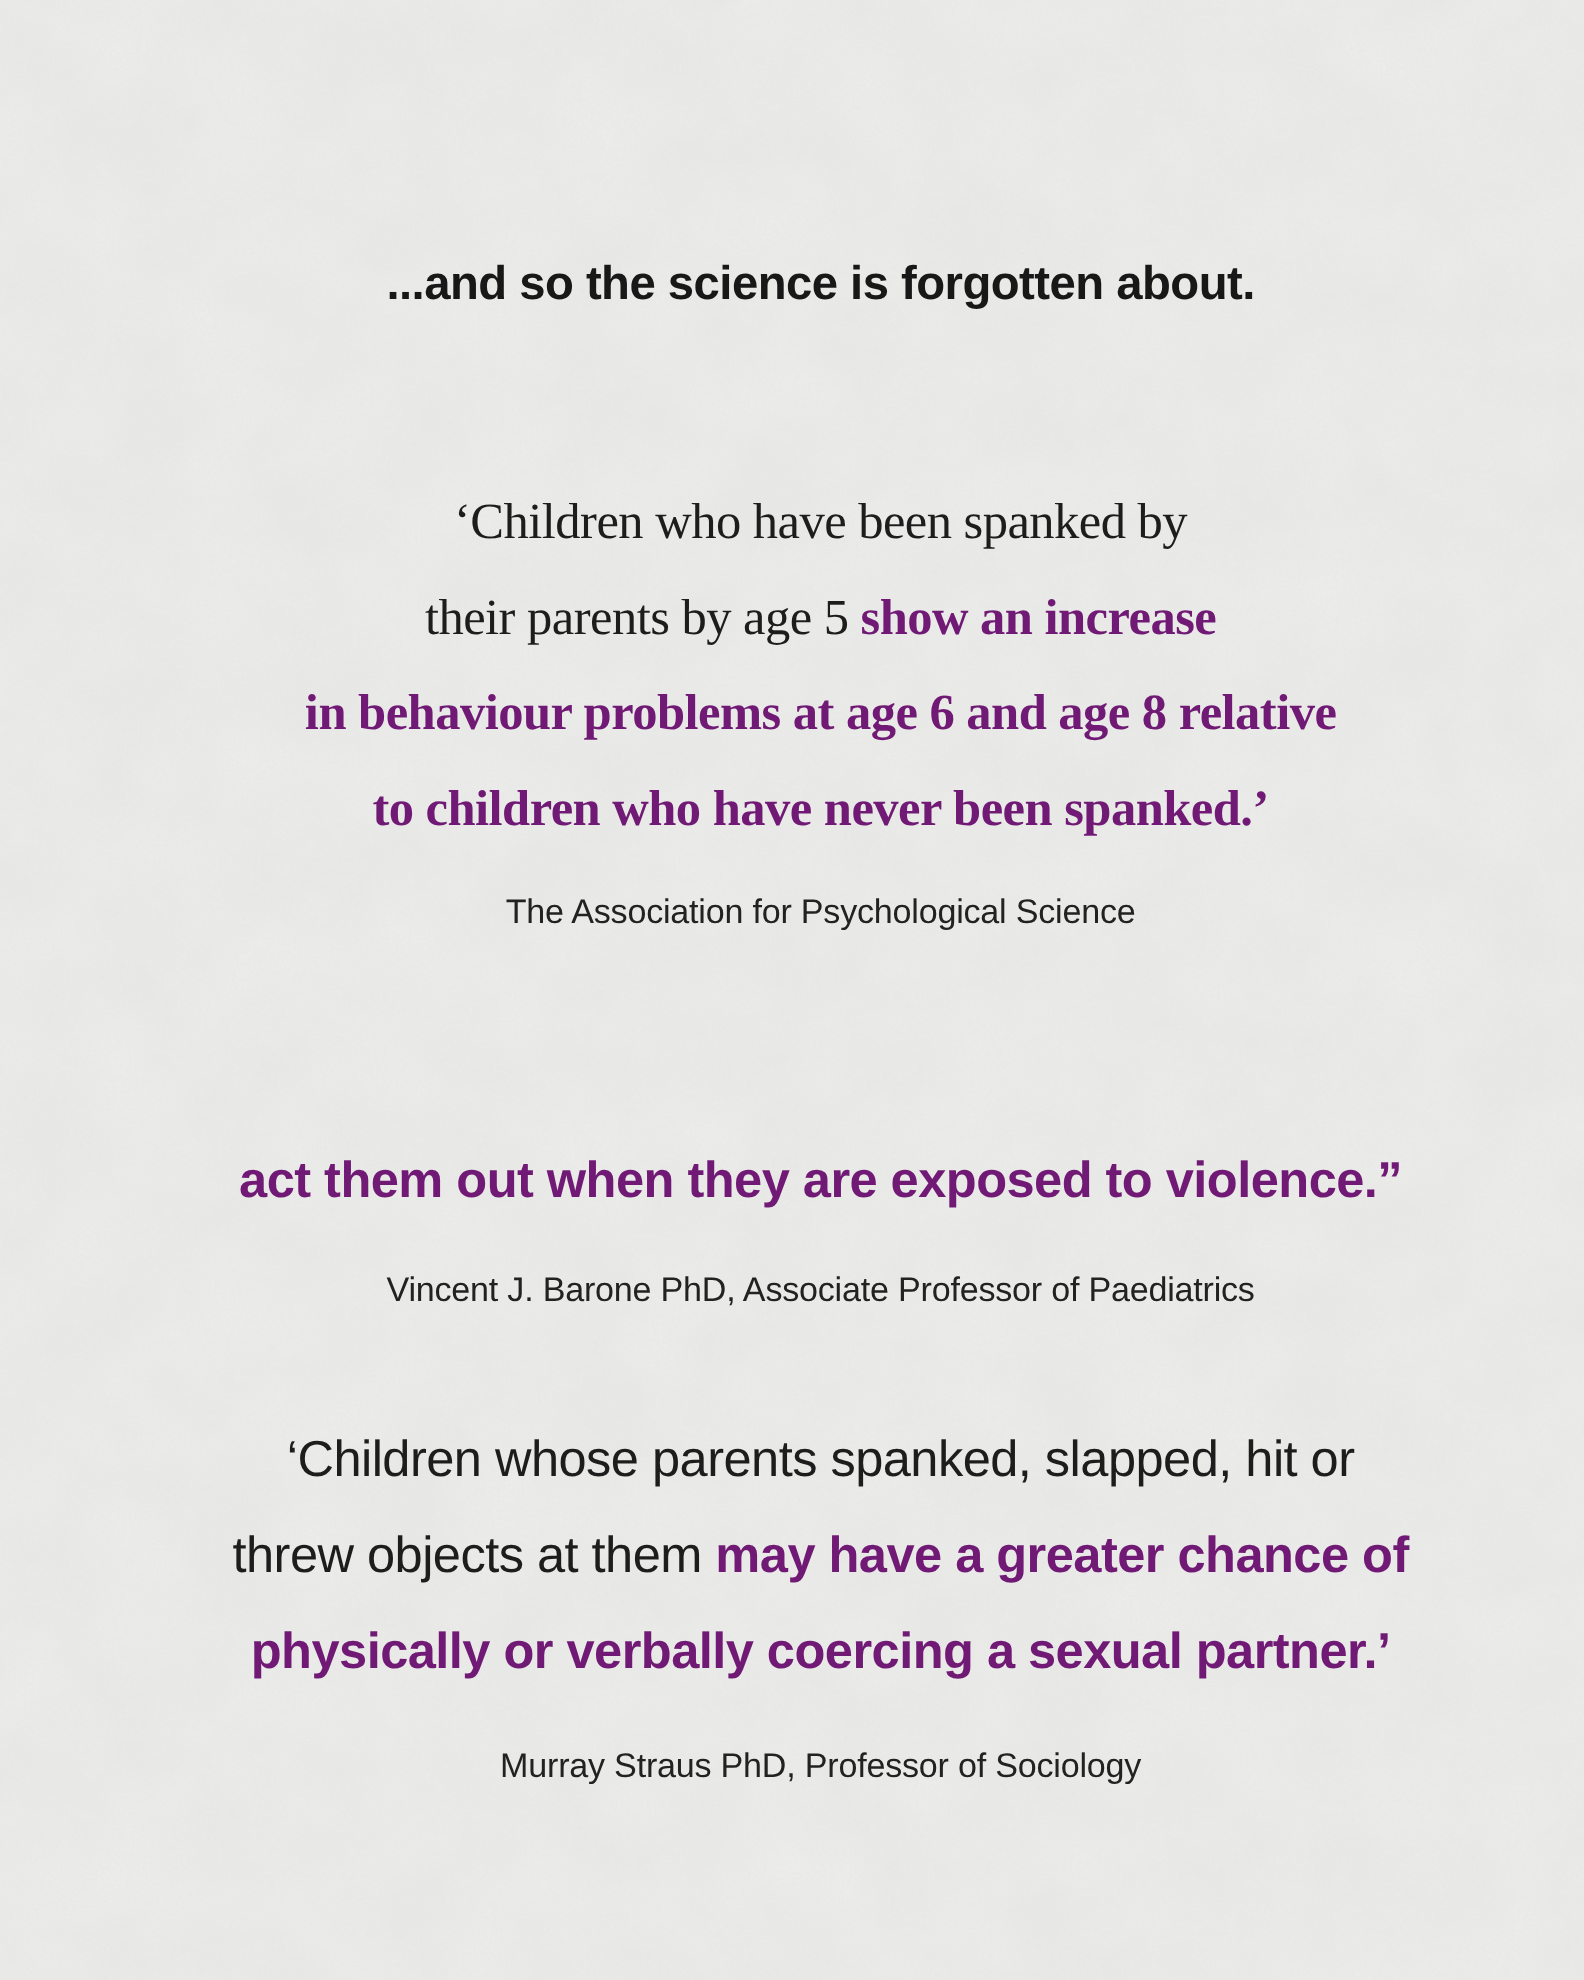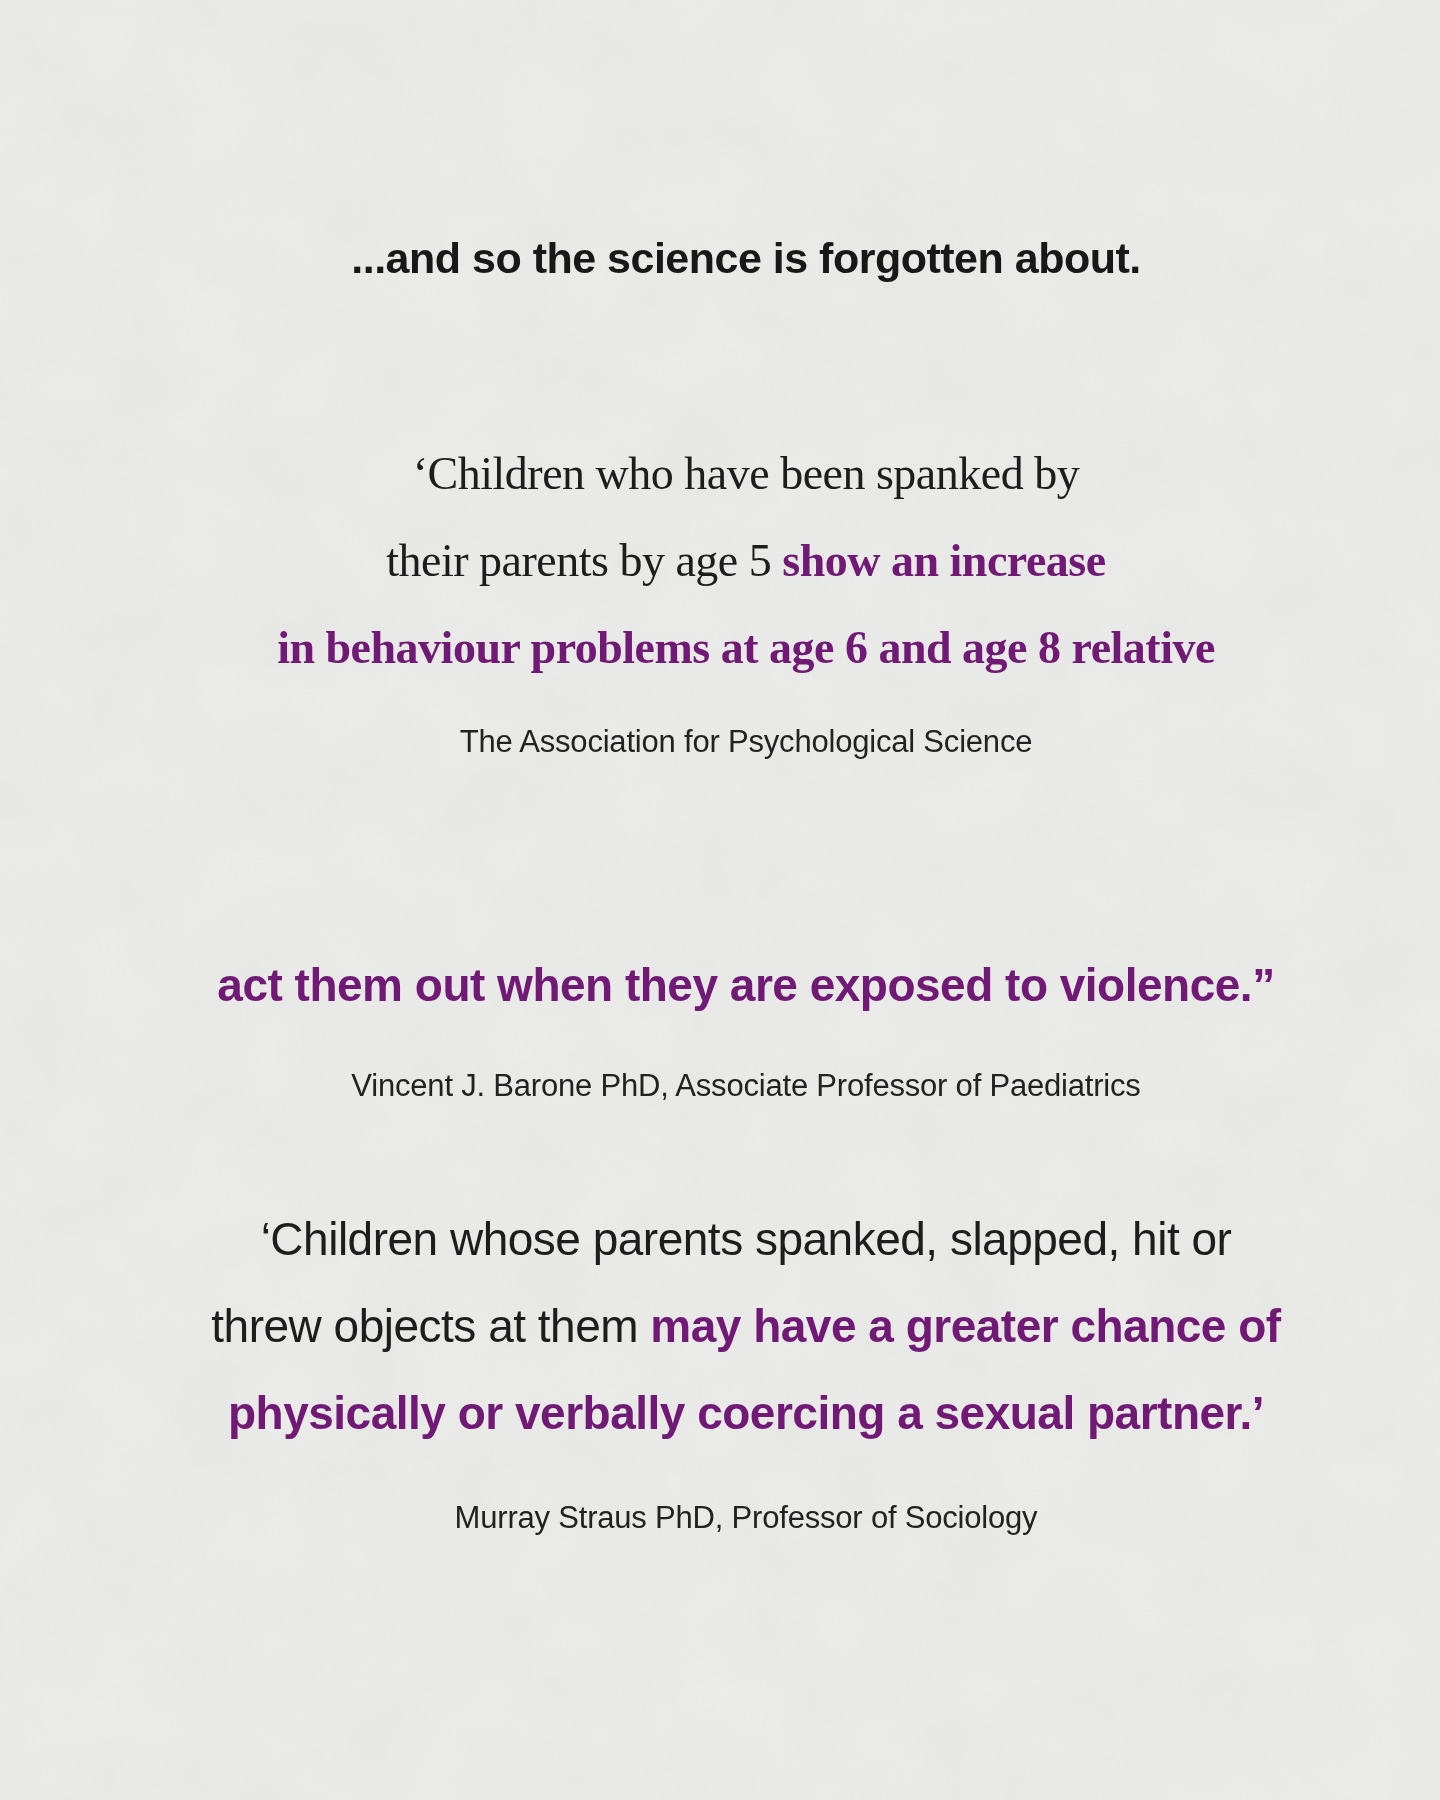--- a/index.html
+++ b/index.html
@@ -80,20 +80,21 @@
 
   <div class="content">
 
     <h1 class="title">...and so the science is forgotten about.</h1>
 
     <section>
       <p class="quote q1">
         <span class="line"><span>‘Children who have been spanked by</span></span><br>
         <span class="line"><span>their parents by age 5 </span><span class="seg-bold">show an increase</span></span><br>
         <span class="line seg-bold"><span>in behaviour problems at age 6 and age 8 relative</span></span><br>
+        <span class="line seg-bold"><span>to children who have never been spanked.’</span></span>
       </p>
       <p class="attribution attr1">The Association for Psychological Science</p>
     </section>
 
     <section>
       <p class="quote q2">
         <br>
         <span class="line seg-bold"><span>act them out when they are exposed to violence.”</span></span>
       </p>
       <p class="attribution attr2">Vincent J. Barone PhD, Associate Professor of Paediatrics</p>

